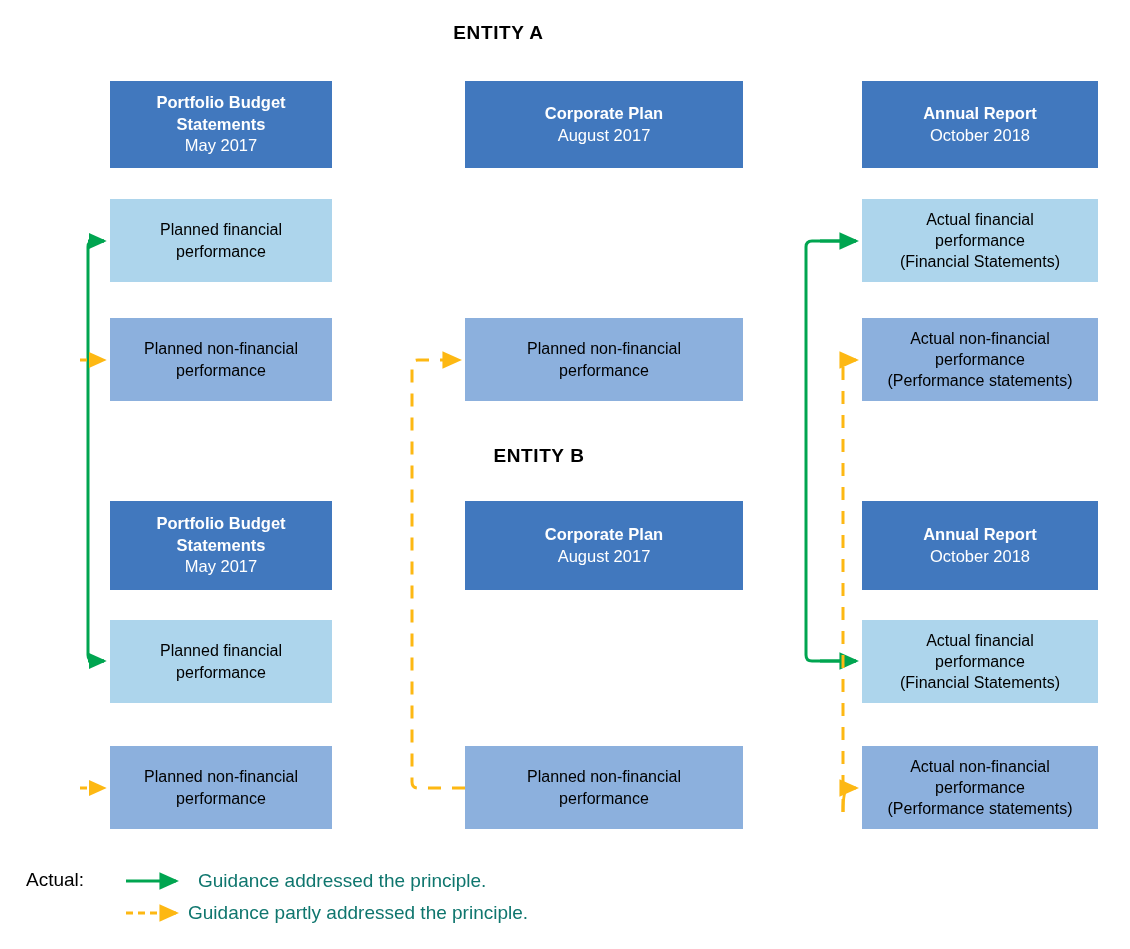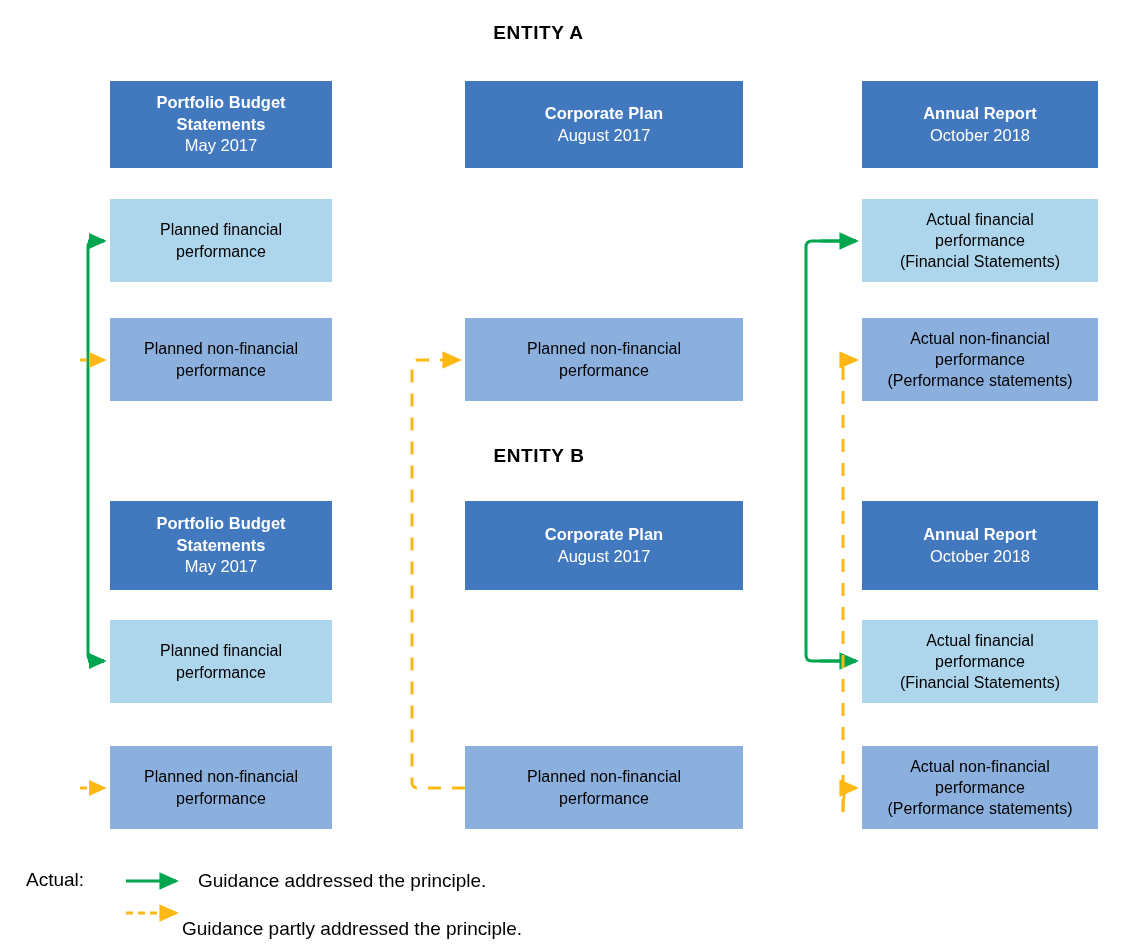--- a/index.html
+++ b/index.html
@@ -69,30 +69,30 @@
   }
   .legend-label {
     position: absolute;
     font-size: 19px;
     color: #000000;
     white-space: nowrap;
   }
   .legend-text {
     position: absolute;
     font-size: 19px;
-    color: #000000;
+    color: #0f766e;
     white-space: nowrap;
   }
 </style>
 </head>
 <body>
 
 <div id="canvas">
 
-  <div class="entity-title" style="left:0; top:22px; width:997px;padding-left:40px;">ENTITY A</div>
+  <div class="entity-title" style="left:0; top:22px; width:997px;">ENTITY A</div>
 
   <div class="box box-header" style="left:110px; top:81px; width:222px; height:87px;">
     <div>
       <span class="ttl">Portfolio Budget</span>
       <span class="ttl">Statements</span>
       <span class="sub">May 2017</span>
     </div>
   </div>
 
   <div class="box box-header" style="left:465px; top:81px; width:278px; height:87px;">
@@ -241,15 +241,15 @@
   </svg>
 
   <div class="legend-label" style="left:26px; top:869px;">Actual:</div>
 
   <svg class="links" viewBox="0 0 1130 949">
     <path d="M 126 881 L 176 881" fill="none" stroke="#00a550" stroke-width="3" marker-end="url(#grn-head-lg)"></path>
     <path d="M 126 913 L 176 913" fill="none" stroke="#fdb813" stroke-width="3" stroke-dasharray="7 5" marker-end="url(#org-head-lg)"></path>
   </svg>
 
   <div class="legend-text" style="left:198px; top:870px;">Guidance addressed the principle.</div>
-  <div class="legend-text" style="left:182px; top:902px;margin-top:16px;">Guidance partly addressed the principle.</div>
+  <div class="legend-text" style="left:188px; top:902px;">Guidance partly addressed the principle.</div>
 
 </div>
 
 </body></html>

